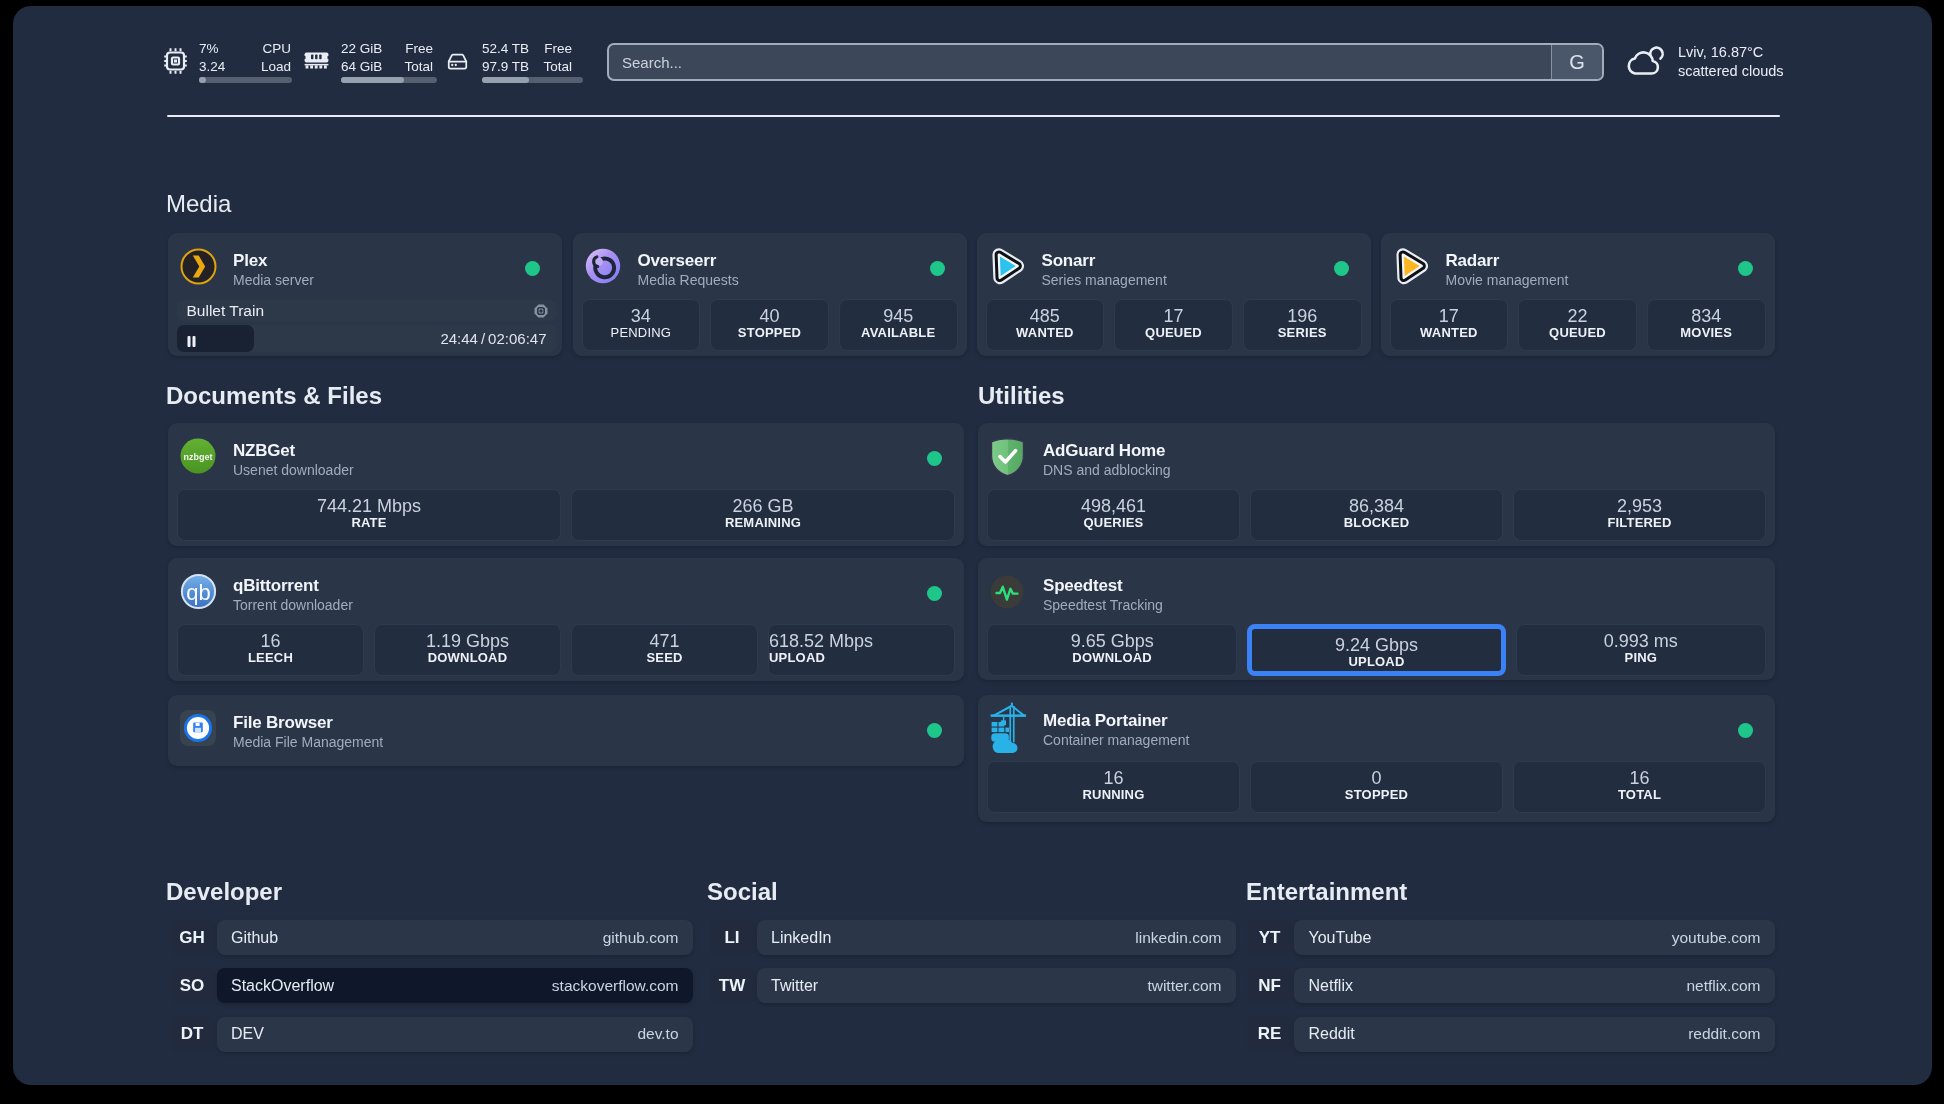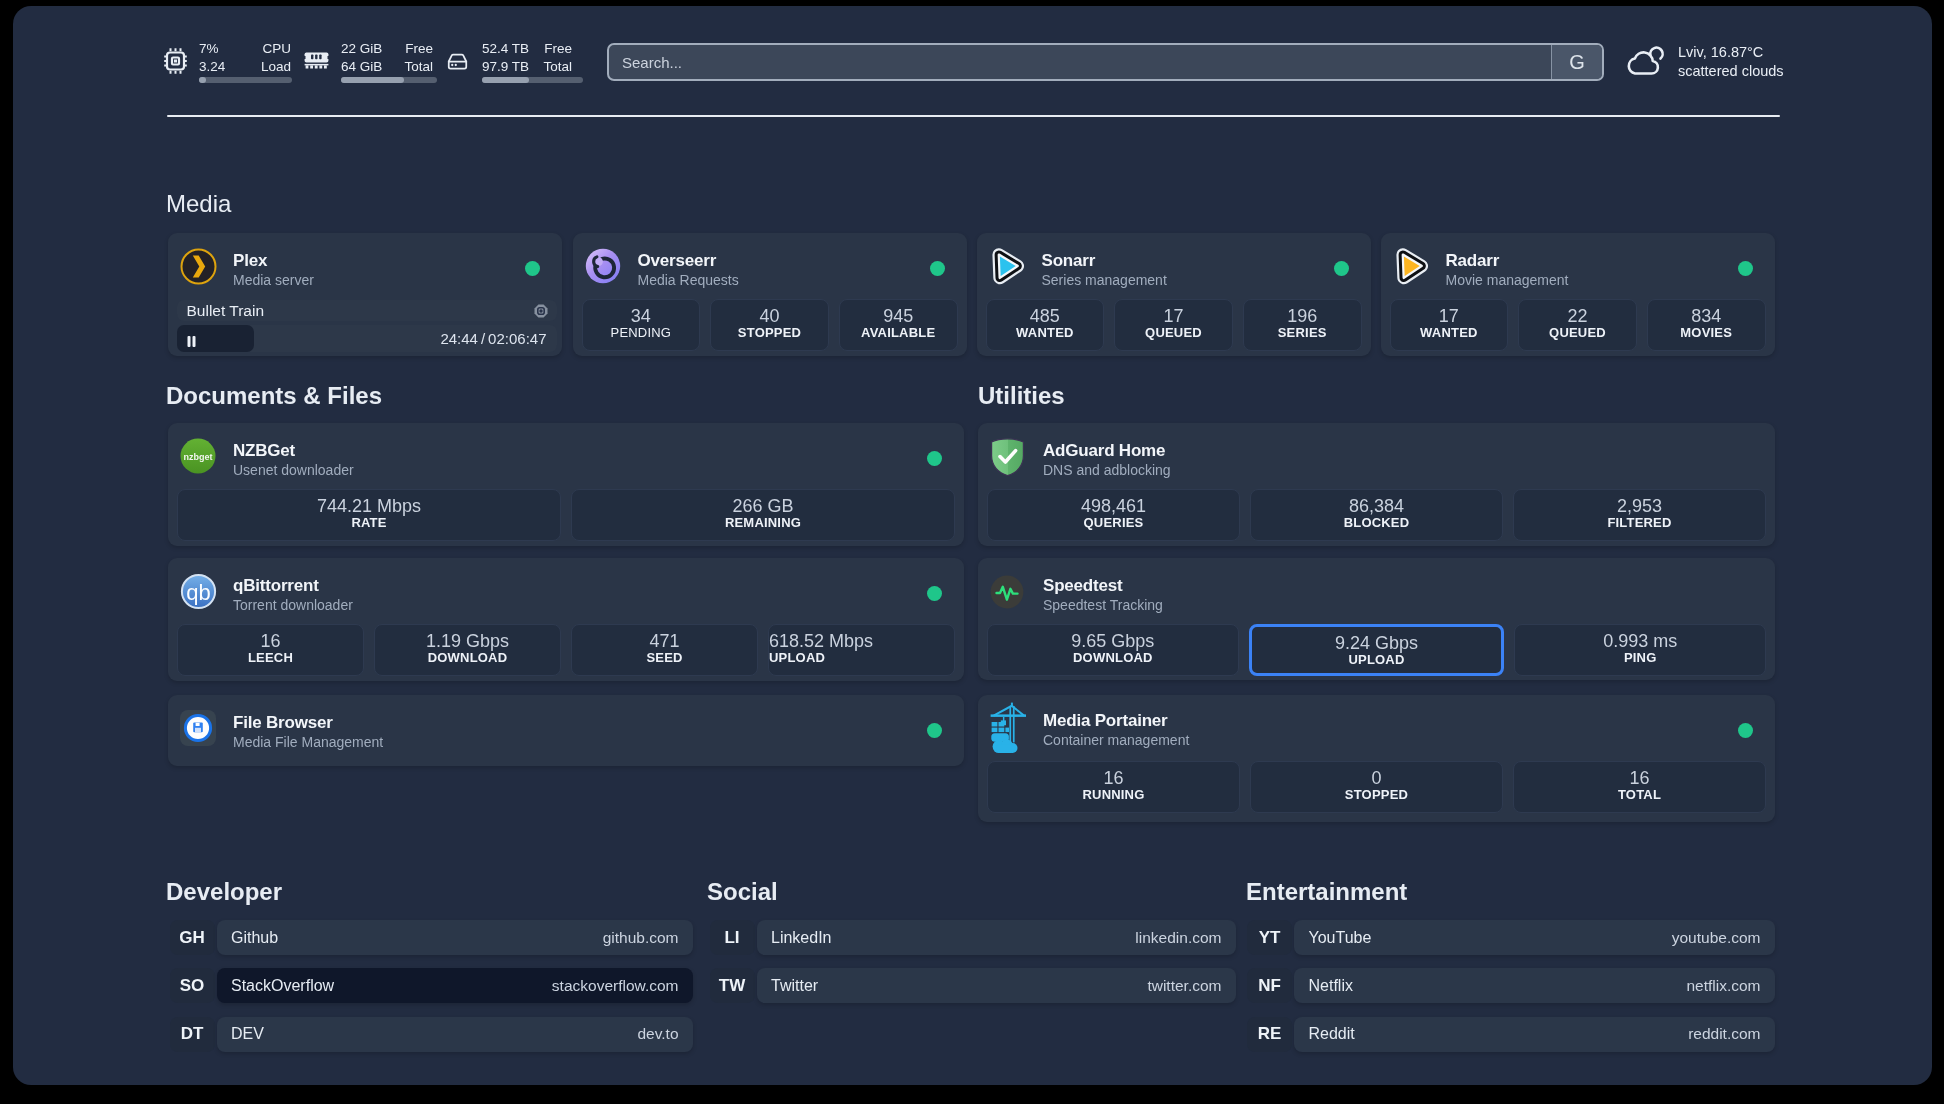--- a/index.html
+++ b/index.html
@@ -315,21 +315,21 @@
 <circle cx="17" cy="17" r="16.4" fill="#3b3c39"></circle>
 <polyline points="6.5,18 10,18 12.8,11.8 16.9,24.6 20.4,13.8 22.9,18.6 27.5,18.6" fill="none" stroke="#2ddf7b" stroke-width="2.4" stroke-linecap="round" stroke-linejoin="round"></polyline>
       </svg></div>
     <div style="position:absolute;left:65px;top:16.5px;font-size:17px;line-height:22px;font-weight:700;letter-spacing:-0.2px;color:#f2f5f9">Speedtest</div>
     <div style="position:absolute;left:65px;top:37px;font-size:14px;line-height:20px;color:#a1adbe">Speedtest Tracking</div>
     <div style="position:absolute;left:9px;right:9px;top:66px;height:52px;display:flex;gap:10px">
       <div style="flex:1;position:relative;box-sizing:border-box;background:#222d3f;border:1px solid #2e3a50;border-radius:8px;text-align:center;overflow:hidden">
         <div style="position:absolute;left:0;right:0;top:4.4px;font-size:18px;line-height:24px;color:#cad2de">9.65 Gbps</div>
         <div style="position:absolute;left:0;right:0;top:25.6px;font-size:13px;line-height:14px;font-weight:700;letter-spacing:0.2px;color:#eef2f8">DOWNLOAD</div>
       </div>
-      <div style="flex:1;position:relative;box-sizing:border-box;background:#222d3f;border:3px solid #3b82f6;border-radius:8px;text-align:center;overflow:hidden">
+      <div style="flex:1;position:relative;box-sizing:border-box;background:#222d3f;border:5px solid #3b82f6;border-radius:8px;text-align:center;overflow:hidden">
         <div style="position:absolute;left:0;right:0;top:4.4px;font-size:18px;line-height:24px;color:#cad2de">9.24 Gbps</div>
         <div style="position:absolute;left:0;right:0;top:25.6px;font-size:13px;line-height:14px;font-weight:700;letter-spacing:0.2px;color:#eef2f8">UPLOAD</div>
       </div>
       <div style="flex:1;position:relative;box-sizing:border-box;background:#222d3f;border:1px solid #2e3a50;border-radius:8px;text-align:center;overflow:hidden">
         <div style="position:absolute;left:0;right:0;top:4.4px;font-size:18px;line-height:24px;color:#cad2de">0.993 ms</div>
         <div style="position:absolute;left:0;right:0;top:25.6px;font-size:13px;line-height:14px;font-weight:700;letter-spacing:0.2px;color:#eef2f8">PING</div>
       </div>
     </div>
   </div>
 <div style="position:absolute;left:978px;top:695px;width:797px;height:127px;background:#2a3547;border-radius:9px;box-shadow:0 2px 4px rgba(0,0,0,0.18)">

